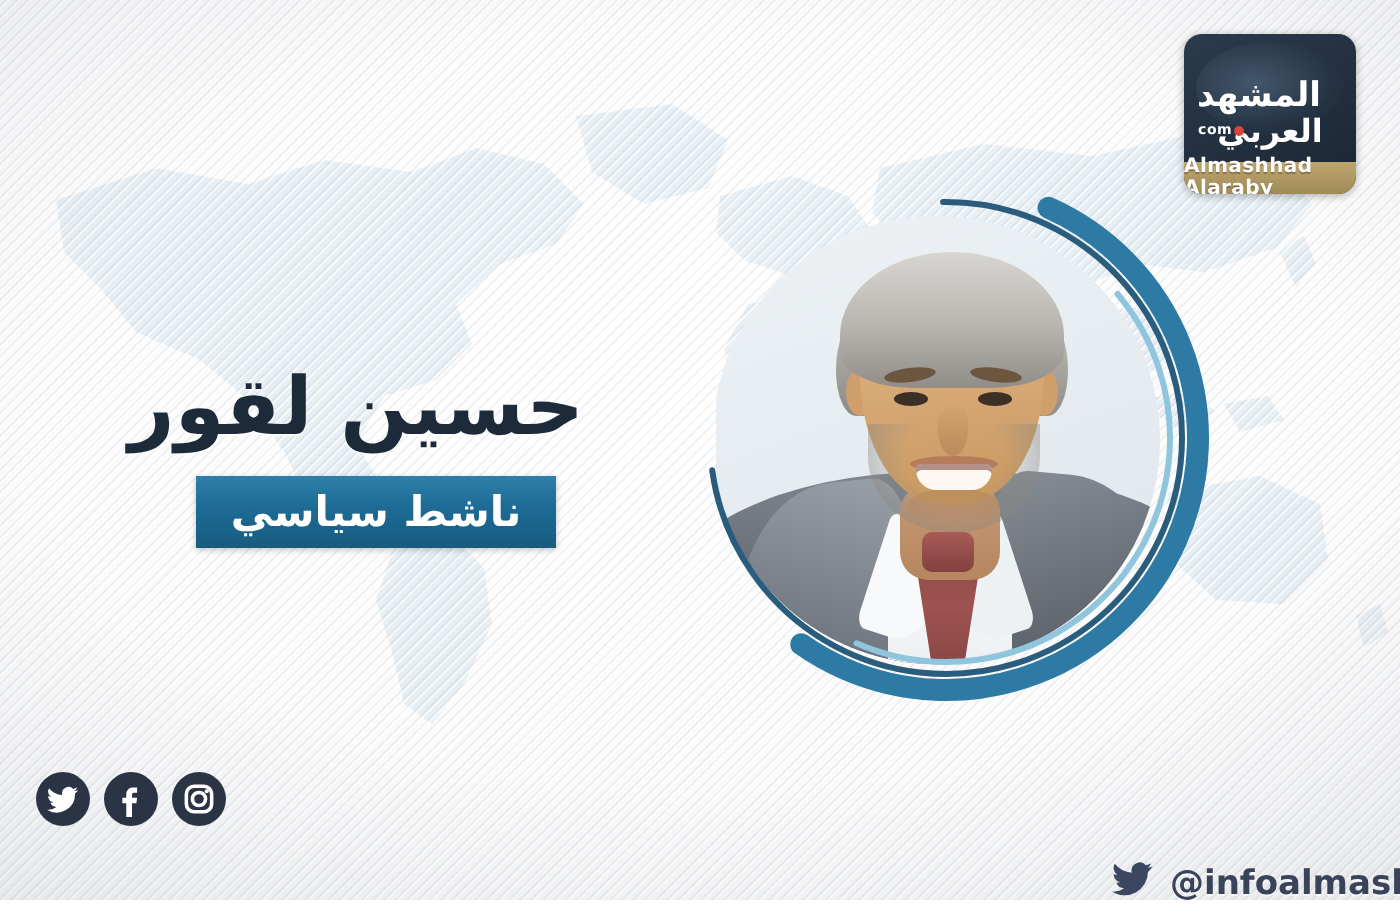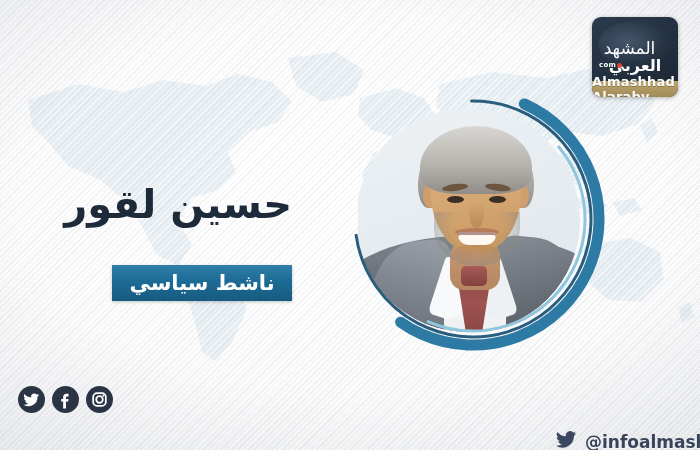--- a/index.html
+++ b/index.html
@@ -151,51 +151,50 @@
     direction:rtl;
     font-size:40px;
     font-weight:bold;
     color:#1d2a3a;
     letter-spacing:0;
     line-height:1;
     text-shadow:0 1px 1px rgba(255,255,255,.8);
   }
   .badge{
     position:absolute;
-    left:112px;top:238px;
+    left:98px;top:238px;
     width:180px;height:36px;
     display:flex;align-items:center;justify-content:center;
     direction:rtl;
     background:linear-gradient(180deg,#2f7fa8 0%,#1d6b95 45%,#175b80 100%);
     color:#ffffff;
     font-size:21px;
     font-weight:bold;
     box-shadow:0 1px 3px rgba(0,0,0,.22);
-    margin-top:27px;
   }
 
   
   .logo{
     position:absolute;
     left:592px;top:17px;
     width:86px;height:80px;
     border-radius:9px;
     background:linear-gradient(150deg,#2b3a4c 0%,#243243 40%,#1b2632 100%);
     box-shadow:0 1px 4px rgba(0,0,0,.3);
     overflow:hidden;
   }
   .logo-globe{
     position:absolute;left:6px;top:4px;width:74px;height:46px;
     background:radial-gradient(ellipse at 40% 45%, rgba(120,145,170,.38) 0%, rgba(60,80,100,.12) 60%, rgba(0,0,0,0) 75%);
     border-radius:50%;
   }
   .logo-line1{
     position:absolute;left:0;right:11px;top:23px;
     text-align:center;direction:rtl;
-    color:#ffffff;font-size:17px;font-weight:normal;line-height:1;
+    color:#ffffff;font-size:17px;font-weight:bold;line-height:1;
   }
   .logo-line2{
     position:absolute;left:0;right:0;top:41px;
     text-align:center;direction:rtl;
     color:#ffffff;font-size:16px;font-weight:bold;line-height:1;
   }
   .logo-com{
     position:absolute;left:7px;top:44px;
     color:#ffffff;font-size:7px;font-weight:bold;letter-spacing:.3px;
   }
@@ -203,21 +202,21 @@
     position:absolute;left:25px;top:46px;
     width:5px;height:5px;border-radius:50%;background:#d8453b;
   }
   .logo-foot{
     position:absolute;left:0;right:0;bottom:0;height:16px;
     background:linear-gradient(180deg,#b49a63 0%,#9d8category 100%);
     background:linear-gradient(180deg,#bda56d 0%,#a08a57 100%);
     display:flex;align-items:center;justify-content:center;
   }
   .logo-foot span{
-    color:#fdfdfd;font-size:13px;font-weight:bold;letter-spacing:.2px;
+    color:#fdfdfd;font-size:10px;font-weight:bold;letter-spacing:.2px;
     text-shadow:0 1px 0 rgba(0,0,0,.25);
   }
 
   
   .social{
     position:absolute;left:18px;top:386px;
   }
   .social-icons{display:flex;gap:7px;align-items:center;}
   .social-icons svg{display:block;}
   .handles{margin-top:6px;}

